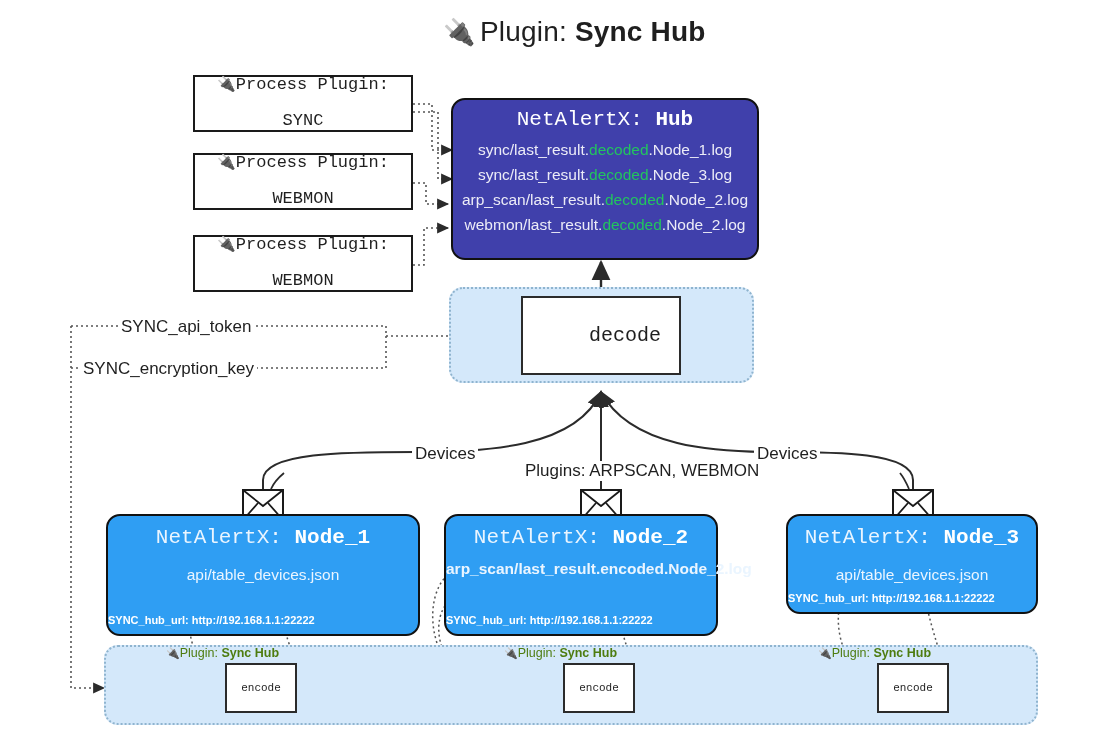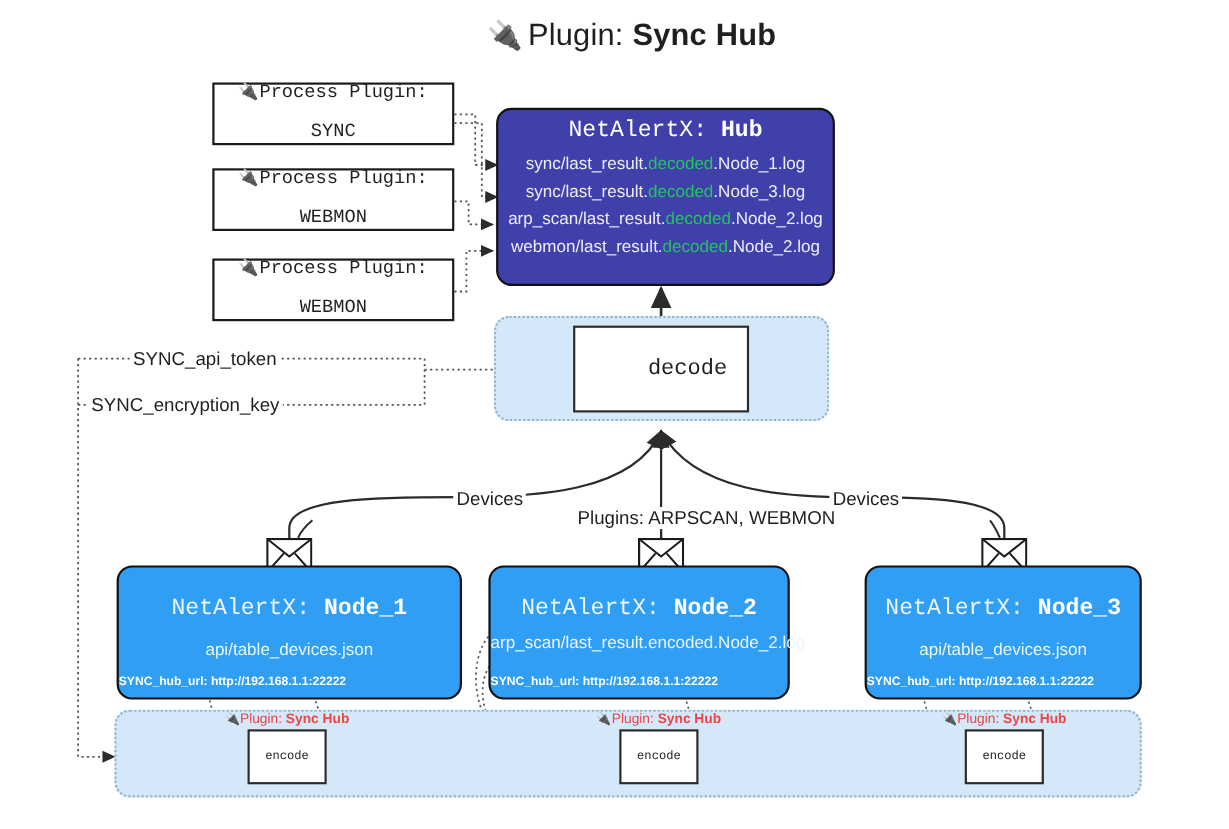--- a/index.html
+++ b/index.html
@@ -64,30 +64,30 @@
   .whitebox{
     background:#ffffff;border:2px solid #2b2b2b;
     display:flex;align-items:center;justify-content:center;
     font-family:"Liberation Mono", monospace;color:#1f1f1f;
     box-sizing:border-box;
   }
   .decodebox{font-size:20px;padding-left:48px;}
   .encodebox{font-size:11px;}
 
   .plugcap{
-    position:absolute;white-space:nowrap;font-size:12.5px;color:#ef4444;
-    text-align:center;
+    position:absolute;white-space:nowrap;font-size:12.5px;color:#4d7c0f;
+    text-align:left;
   }
   .plugcap .plug{font-size:11px;}
   .plugcap b{font-weight:bold;}
 
   
   .nodebox{
     background:#2f9ef3;border:2.5px solid #111111;border-radius:14px;
-    box-sizing:border-box;color:#ffffff;padding-top:26px;
+    box-sizing:border-box;color:#ffffff;padding-top:10px;
   }
   .nodebox .ntitle{
     font-family:"Liberation Mono", monospace;font-size:21px;text-align:center;
     white-space:nowrap;color:#eaf5ff;
   }
   .nodebox .ntitle b{font-weight:bold;color:#ffffff;}
   .nodebox .nline{
     font-size:15.5px;color:#eaf5ff;text-align:center;white-space:nowrap;line-height:1.6;
   }
   .nodebox .nfoot{
@@ -231,25 +231,25 @@
     </div>
     <div class="nline" style="margin-top:14px;">api/table_devices.json</div>
     <div class="nfoot">SYNC_hub_url: http://192.168.1.1:22222</div>
   </div>
 
   <div class="node nodebox" style="left:428px;top:514px;width:274px;height:122px;position:absolute;">
     <div class="ntitle">
       <span>NetAlertX:</span>
       <b>Node_2</b>
     </div>
-    <div class="nline" style="margin-top:8px;">arp_scan/last_result.encoded.Node_2.log</div>
+    <div class="nline" style="margin-top:8px;font-weight:bold;">arp_scan/last_result.encoded.Node_2.log</div>
     <div class="nfoot">SYNC_hub_url: http://192.168.1.1:22222</div>
   </div>
 
-  <div class="node nodebox" style="left:770px;top:514px;width:252px;height:122px;position:absolute;">
+  <div class="node nodebox" style="left:770px;top:514px;width:252px;height:100px;position:absolute;">
     <div class="ntitle">
       <span>NetAlertX:</span>
       <b>Node_3</b>
     </div>
     <div class="nline" style="margin-top:14px;">api/table_devices.json</div>
     <div class="nfoot">SYNC_hub_url: http://192.168.1.1:22222</div>
   </div>
 
   <div class="node bluebox" style="left:88px;top:645px;width:934px;height:80px;"></div>
 

